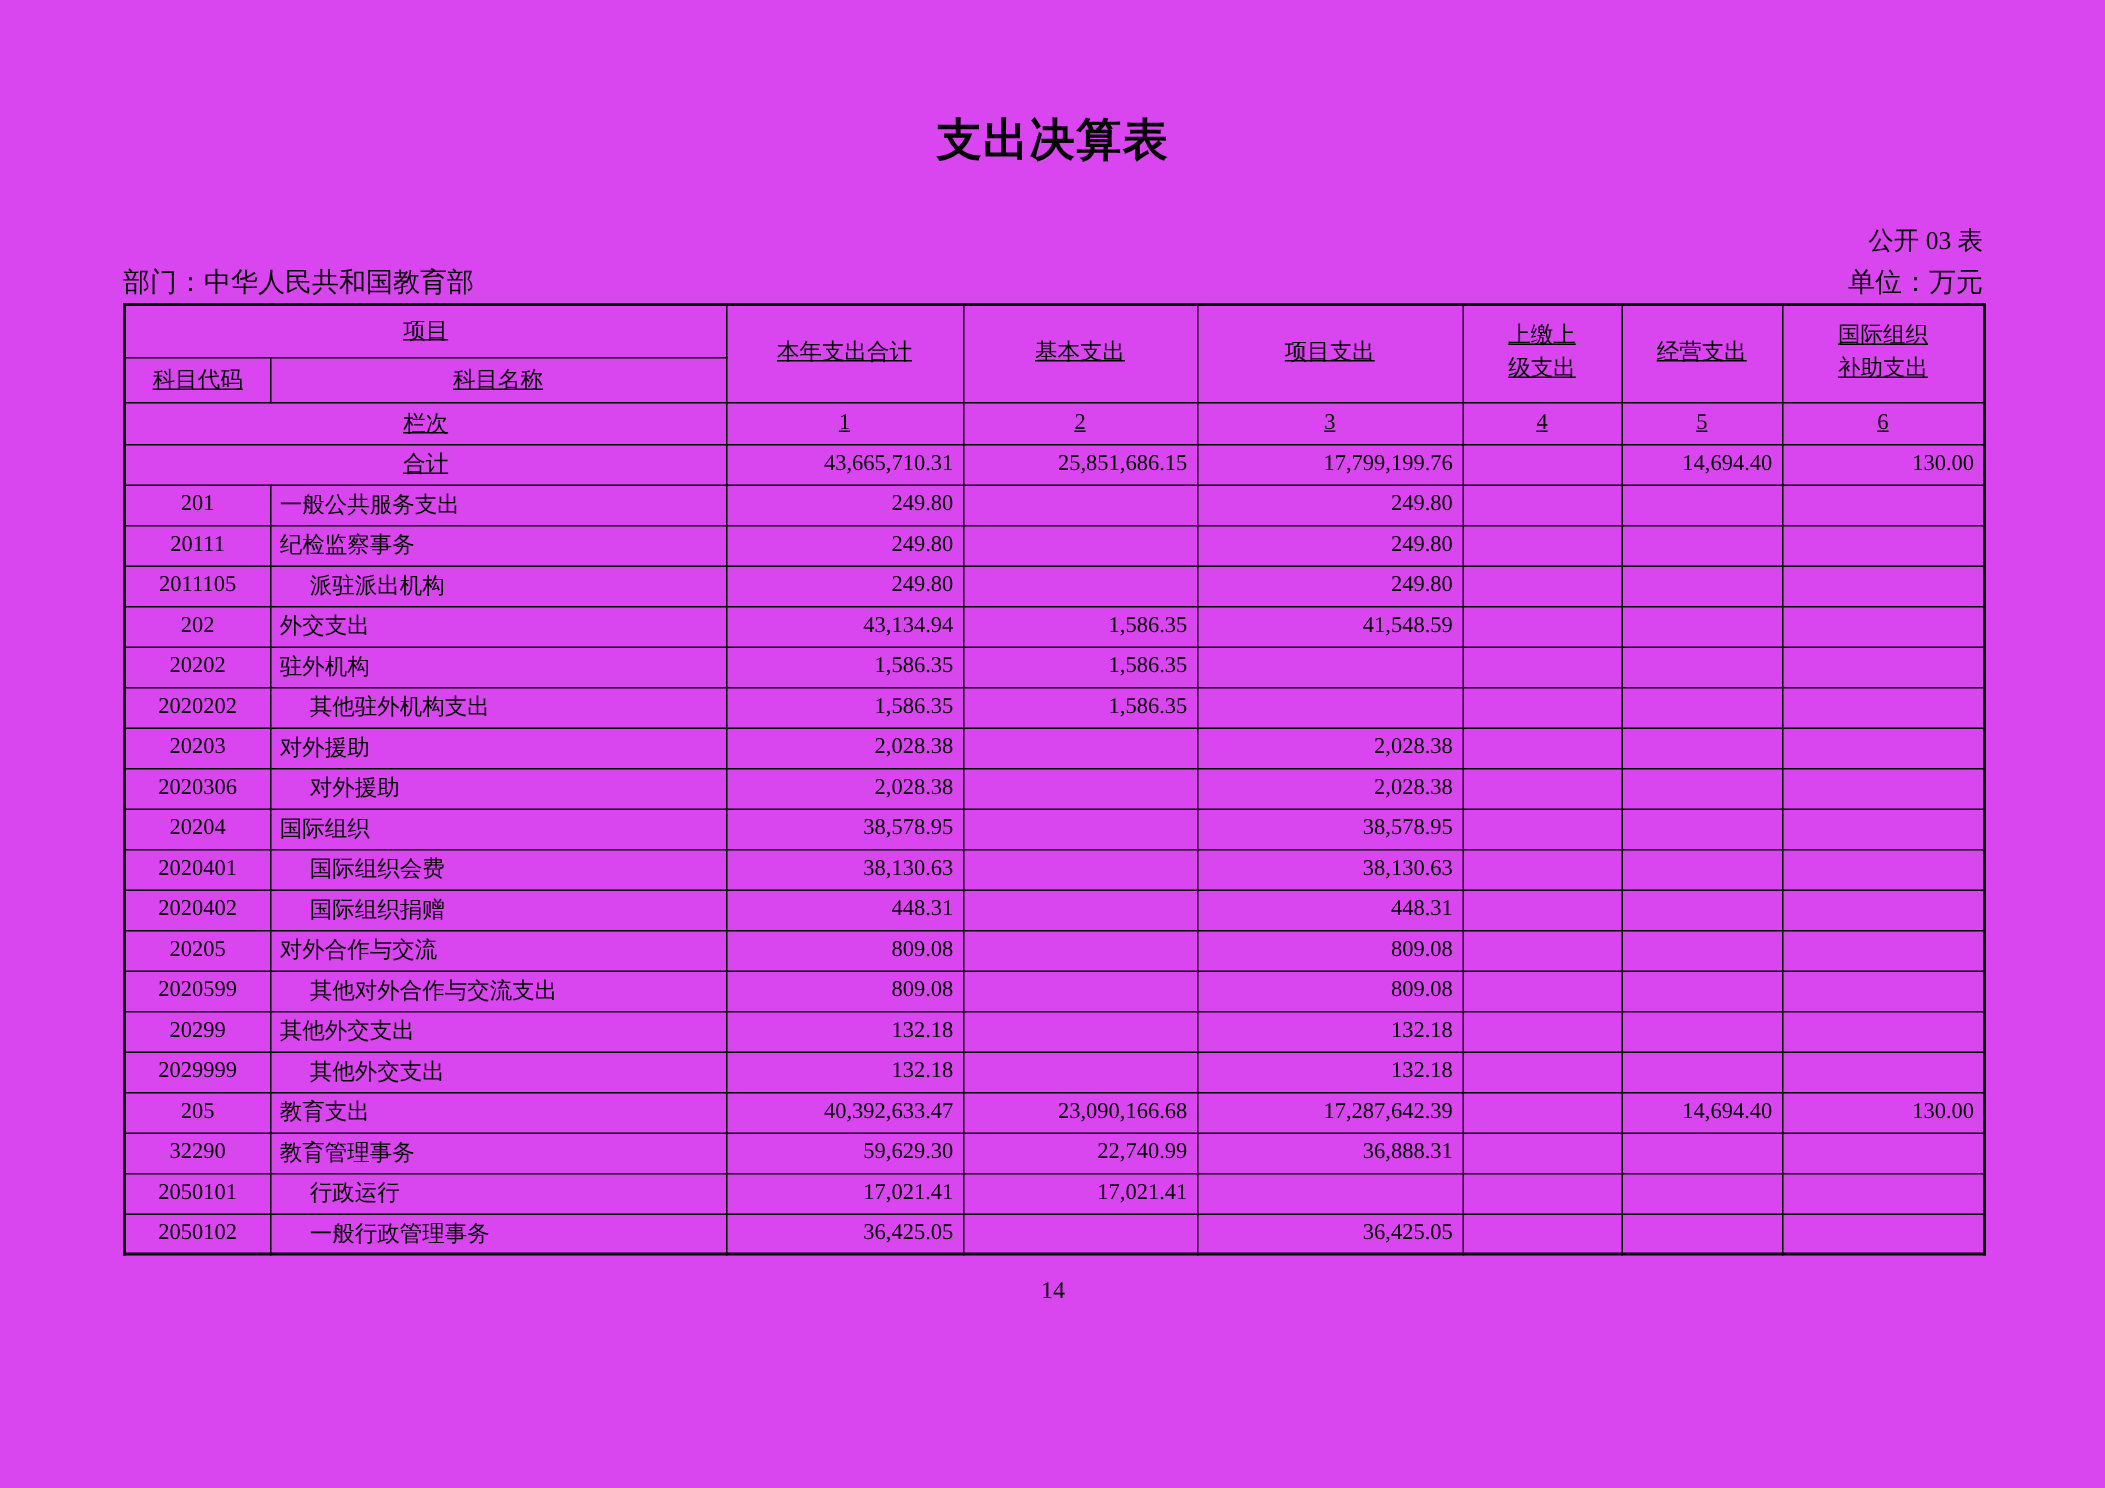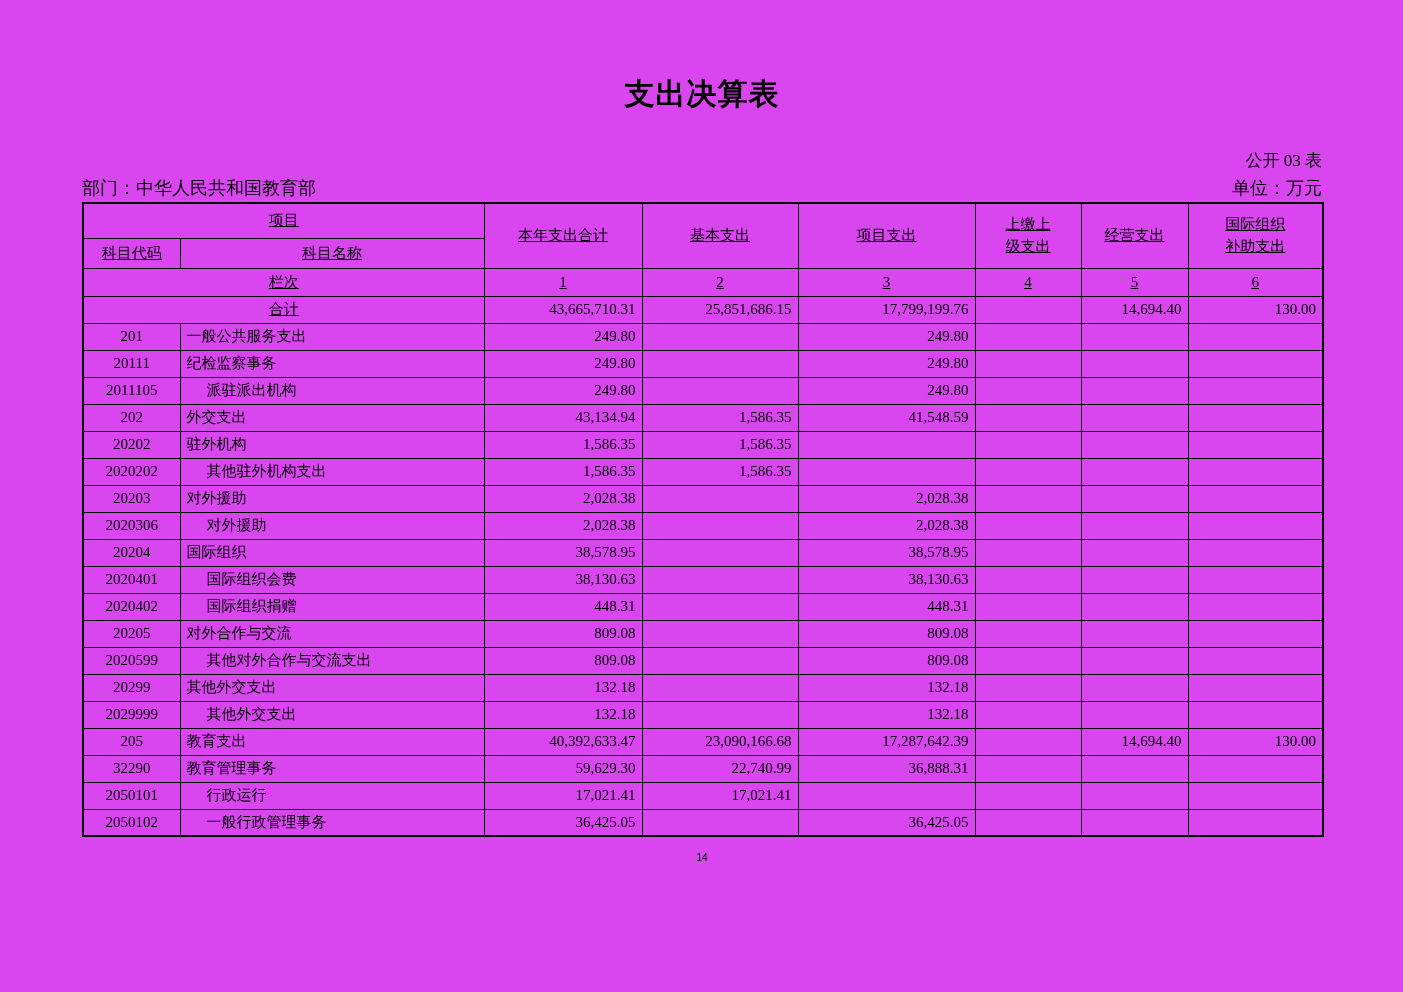--- a/index.html
+++ b/index.html
@@ -57,23 +57,23 @@
   tbody tr { height: 27px; margin-left: 20px; }
   th.center, td.center { text-align: center; text-decoration: underline; }
   th .hline { display: block; text-align: center; line-height: 1.45; }
   td.num { text-align: right; }
   td.code { text-align: center; }
   td.name { text-align: left; padding-left: 8px; }
   td.name.ind { padding-left: 26px; }
   .b { font-weight: bold; }
   .page-number {
     text-align: center;
-    font-size: 10px;
+    font-size: 16px;
     margin-top: 15px;
-    font-family: Liberation Sans, sans-serif;
+    font-family: Liberation Serif, serif;
   }
 </style>
 </head>
 <body>
 
 <div class="page">
   <div class="content">
 
     <div class="doc-title">支出决算表</div>
 

